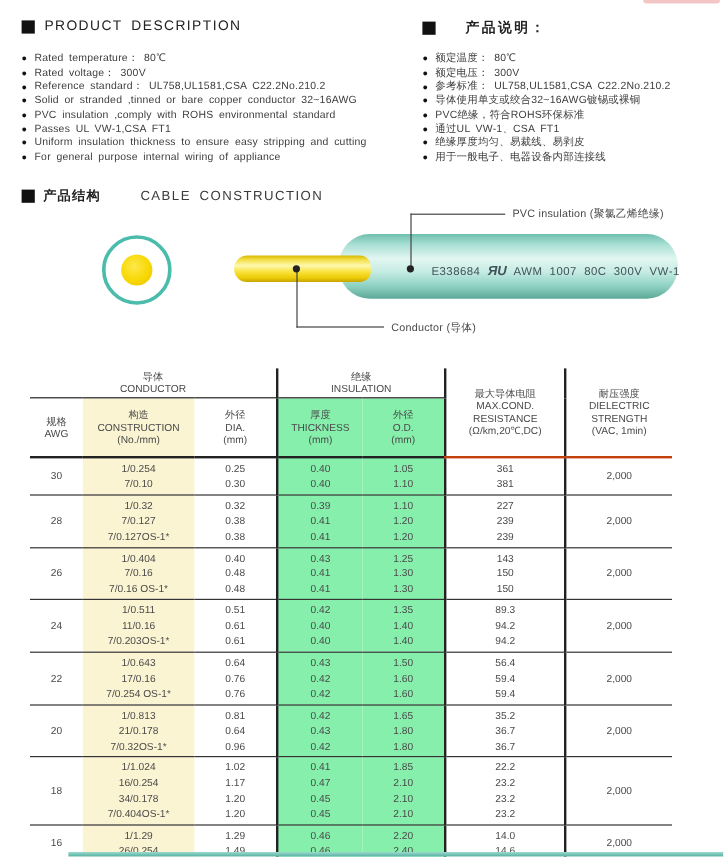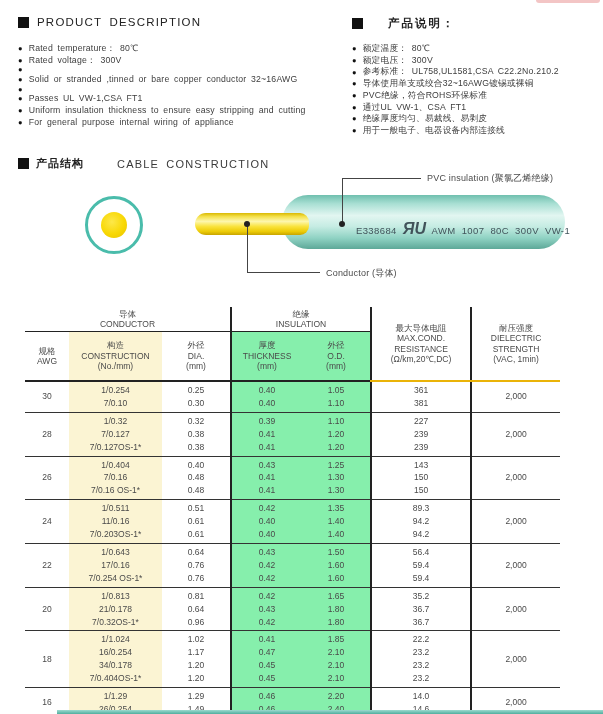--- a/index.html
+++ b/index.html
@@ -22,35 +22,35 @@
   .xsec-core{width:26px;height:26px;border-radius:50%;background:radial-gradient(circle at 42% 38%,#fde84a 0%,#f8d804 55%,#e7c000 100%);}
 
   .rod{position:absolute;left:195px;top:213px;width:114px;height:22px;z-index:2;
        border-radius:11px 9px 9px 11px;
        background:linear-gradient(180deg,#d9b802 0%,#f4e049 16%,#fdf7ae 38%,#f9e23a 62%,#eccb07 84%,#c7a400 100%);}
   .cable-body{position:absolute;left:282px;top:195px;width:283px;height:54px;z-index:1;
        border-radius:26px/27px;
        background:linear-gradient(180deg,#6fbfae 0%,#a8dfd3 16%,#e2f6f1 38%,#c6ece3 58%,#8fd2c3 80%,#5da898 100%);}
   .cable-mark{position:absolute;left:350px;top:220px;width:226px;z-index:3;text-align:center;
        font-size:9.5px;color:#41535a;letter-spacing:.4px;word-spacing:3px;white-space:nowrap;}
-  .ul-mark{font-weight:bold;font-style:italic;font-size:16px;letter-spacing:0;}
+  .ul-mark{font-weight:bold;font-style:italic;font-size:11px;letter-spacing:0;}
 
   .lline{position:absolute;background:#444;z-index:4;}
   .ldot{position:absolute;width:6px;height:6px;border-radius:50%;background:#222;z-index:5;}
   .llabel{position:absolute;font-size:9px;color:#4a4a4a;white-space:nowrap;z-index:5;letter-spacing:.2px;}
 
   
   .spec-wrap{position:absolute;left:25px;top:307px;width:535px;}
   table.spec{border-collapse:collapse;width:535px;table-layout:fixed;font-size:8.5px;color:#4a4a4a;}
   table.spec th{font-weight:normal;}
   .tier1 th{height:22px;white-space:pre-line;line-height:10.5px;vertical-align:middle;}
   .tier2 th{height:46px;white-space:pre-line;line-height:10.5px;vertical-align:middle;}
   th.group{border-bottom:1.5px solid #222;}
   .vline{border-right:2px solid #222;}
-  th.span2{border-bottom:2px solid #eab308;white-space:pre-line;line-height:10.5px;vertical-align:middle;}
+  th.span2{border-bottom:2px solid #c2410c;white-space:pre-line;line-height:10.5px;vertical-align:middle;}
   .tier2 th{border-bottom:2px solid #222;}
   tbody tr{border-bottom:1.5px solid #333;}
   tbody td{text-align:center;vertical-align:middle;padding:2px 0;line-height:12.9px;}
   .bg-yellow{background:#fbf4d3;}
   .bg-blue{background:#86efac;}
   th,td{text-align:center;}
 
   
   .bottom-bar{position:absolute;left:57px;top:710px;width:546px;height:4px;
       background:linear-gradient(180deg,#9ddacf 0%,#4fae9e 100%);}
@@ -72,27 +72,29 @@
       <li>
         <span class="bullet">●</span>
         <span>Rated temperature： 80℃</span>
       </li>
       <li>
         <span class="bullet">●</span>
         <span>Rated voltage： 300V</span>
       </li>
       <li>
         <span class="bullet">●</span>
+        <span>Reference standard： UL758,UL1581,CSA C22.2No.210.2</span>
       </li>
       <li>
         <span class="bullet">●</span>
         <span>Solid or stranded ,tinned or bare copper conductor 32~16AWG</span>
       </li>
       <li>
         <span class="bullet">●</span>
+        <span>PVC insulation ,comply with ROHS environmental standard</span>
       </li>
       <li>
         <span class="bullet">●</span>
         <span>Passes UL VW-1,CSA FT1</span>
       </li>
       <li>
         <span class="bullet">●</span>
         <span>Uniform insulation thickness to ensure easy stripping and cutting</span>
       </li>
       <li>

